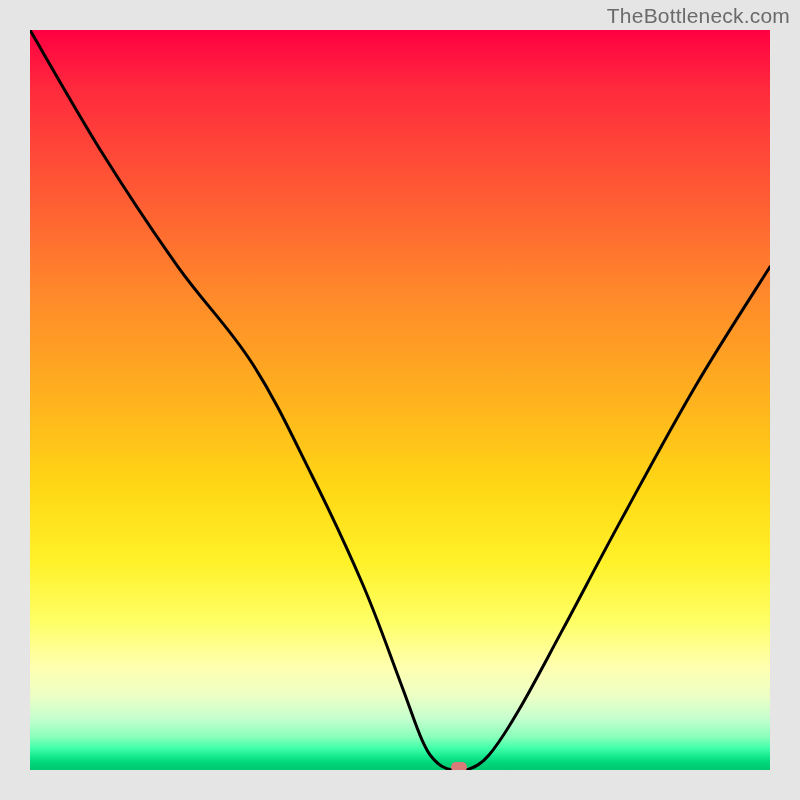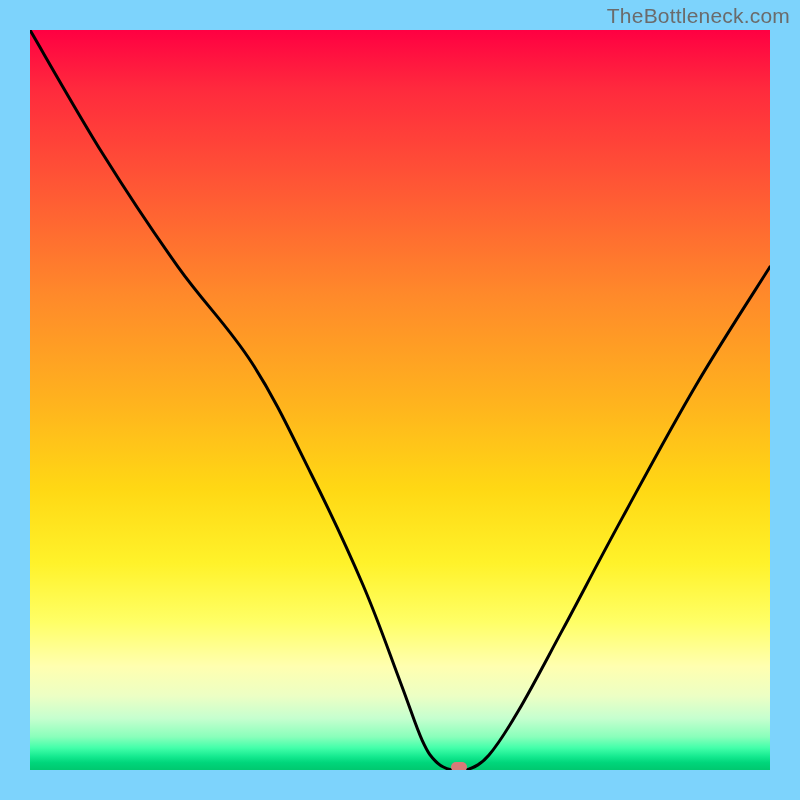--- a/index.html
+++ b/index.html
@@ -7,21 +7,21 @@
     padding: 0;
     width: 800px;
     height: 800px;
     background: #000;
     overflow: hidden;
   }
   .frame {
     position: relative;
     width: 800px;
     height: 800px;
-    background: #7dd3fc;
+    background: #e5e5e5;
   }
   .watermark {
     position: absolute;
     top: 4px;
     right: 10px;
     font-family: Arial, Helvetica, sans-serif;
     font-size: 21px;
     color: #6b6b6b;
     letter-spacing: 0.2px;
     z-index: 5;

